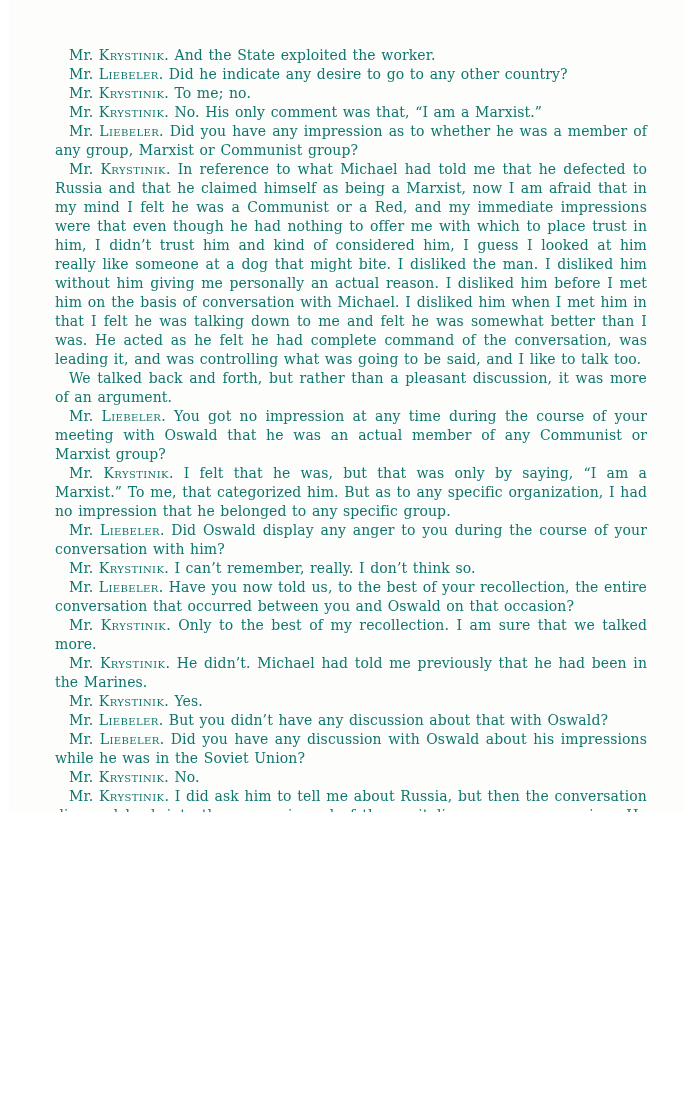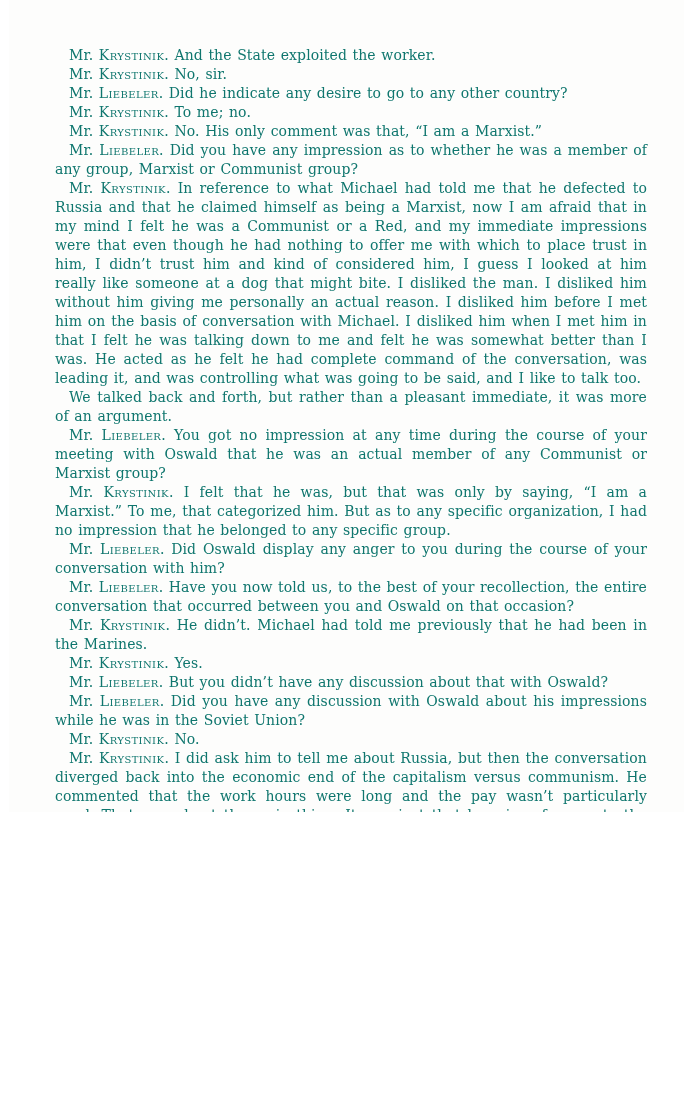--- a/index.html
+++ b/index.html
@@ -48,31 +48,32 @@
     font-weight: 700;
     letter-spacing: 0.5px;
   }
 </style>
 </head>
 <body>
 
 <div class="page">
   <div class="text-block" id="transcript">
       <p class="para"><span class="speaker">Mr. <span class="sc">Krystinik</span>.</span> And the State exploited the worker.</p>
-      <p class="para"><span class="speaker">Mr. <span class="sc">Krystinik</span>.</span> No, sir.</p>
       <p class="para"><span class="speaker">Mr. <span class="sc">Liebeler</span>.</span> Did he indicate any desire to go to any other country?</p>
       <p class="para"><span class="speaker">Mr. <span class="sc">Krystinik</span>.</span> To me; no.</p>
       <p class="para"><span class="speaker">Mr. <span class="sc">Krystinik</span>.</span> No.  His only comment was that, “I am a Marxist.”</p>
       <p class="para"><span class="speaker">Mr. <span class="sc">Liebeler</span>.</span> Did you have any impression as to whether he was a member of any group, Marxist or Communist group?</p>
       <p class="para"><span class="speaker">Mr. <span class="sc">Krystinik</span>.</span> In reference to what Michael had told me that he defected to Russia and that he claimed himself as being a Marxist, now I am afraid that in my mind I felt he was a Communist or a Red, and my immediate impressions were that even though he had nothing to offer me with which to place trust in him, I didn’t trust him and kind of considered him, I guess I looked at him really like someone at a dog that might bite.  I disliked the man.  I disliked him without him giving me personally an actual reason.  I disliked him before I met him on the basis of conversation with Michael.  I disliked him when I met him in that I felt he was talking down to me and felt he was somewhat better than I was.  He acted as he felt he had complete command of the conversation, was leading it, and was controlling what was going to be said, and I like to talk too.</p>
-      <p class="para">We talked back and forth, but rather than a pleasant immediate, it was more of an argument.</p>
+      <p class="para">We talked back and forth, but rather than a pleasant discussion, it was more of an argument.</p>
       <p class="para"><span class="speaker">Mr. <span class="sc">Liebeler</span>.</span> You got no impression at any time during the course of your meeting with Oswald that he was an actual member of any Communist or Marxist group?</p>
       <p class="para"><span class="speaker">Mr. <span class="sc">Krystinik</span>.</span> I felt that he was, but that was only by saying, “I am a Marxist.”  To me, that categorized him.  But as to any specific organization, I had no impression that he belonged to any specific group.</p>
       <p class="para"><span class="speaker">Mr. <span class="sc">Liebeler</span>.</span> Did Oswald display any anger to you during the course of your conversation with him?</p>
+      <p class="para"><span class="speaker">Mr. <span class="sc">Krystinik</span>.</span> I can’t remember, really.  I don’t think so.</p>
       <p class="para"><span class="speaker">Mr. <span class="sc">Liebeler</span>.</span> Have you now told us, to the best of your recollection, the entire conversation that occurred between you and Oswald on that occasion?</p>
+      <p class="para"><span class="speaker">Mr. <span class="sc">Krystinik</span>.</span> Only to the best of my recollection.  I am sure that we talked more.</p>
       <p class="para"><span class="speaker">Mr. <span class="sc">Krystinik</span>.</span> He didn’t.  Michael had told me previously that he had been in the Marines.</p>
       <p class="para"><span class="speaker">Mr. <span class="sc">Krystinik</span>.</span> Yes.</p>
       <p class="para"><span class="speaker">Mr. <span class="sc">Liebeler</span>.</span> But you didn’t have any discussion about that with Oswald?</p>
       <p class="para"><span class="speaker">Mr. <span class="sc">Liebeler</span>.</span> Did you have any discussion with Oswald about his impressions while he was in the Soviet Union?</p>
       <p class="para"><span class="speaker">Mr. <span class="sc">Krystinik</span>.</span> No.</p>
       <p class="para"><span class="speaker">Mr. <span class="sc">Krystinik</span>.</span> I did ask him to tell me about Russia, but then the conversation diverged back into the economic end of the capitalism versus communism.  He commented that the work hours were long and the pay wasn’t particularly good.  That was about the main thing.  It was just that long in reference to the Soviet Union and we were back to capitalism.  He didn’t seem to care to talk particularly about it.</p>
     </div>
   <div class="page-number">467</div>
 </div>
 

